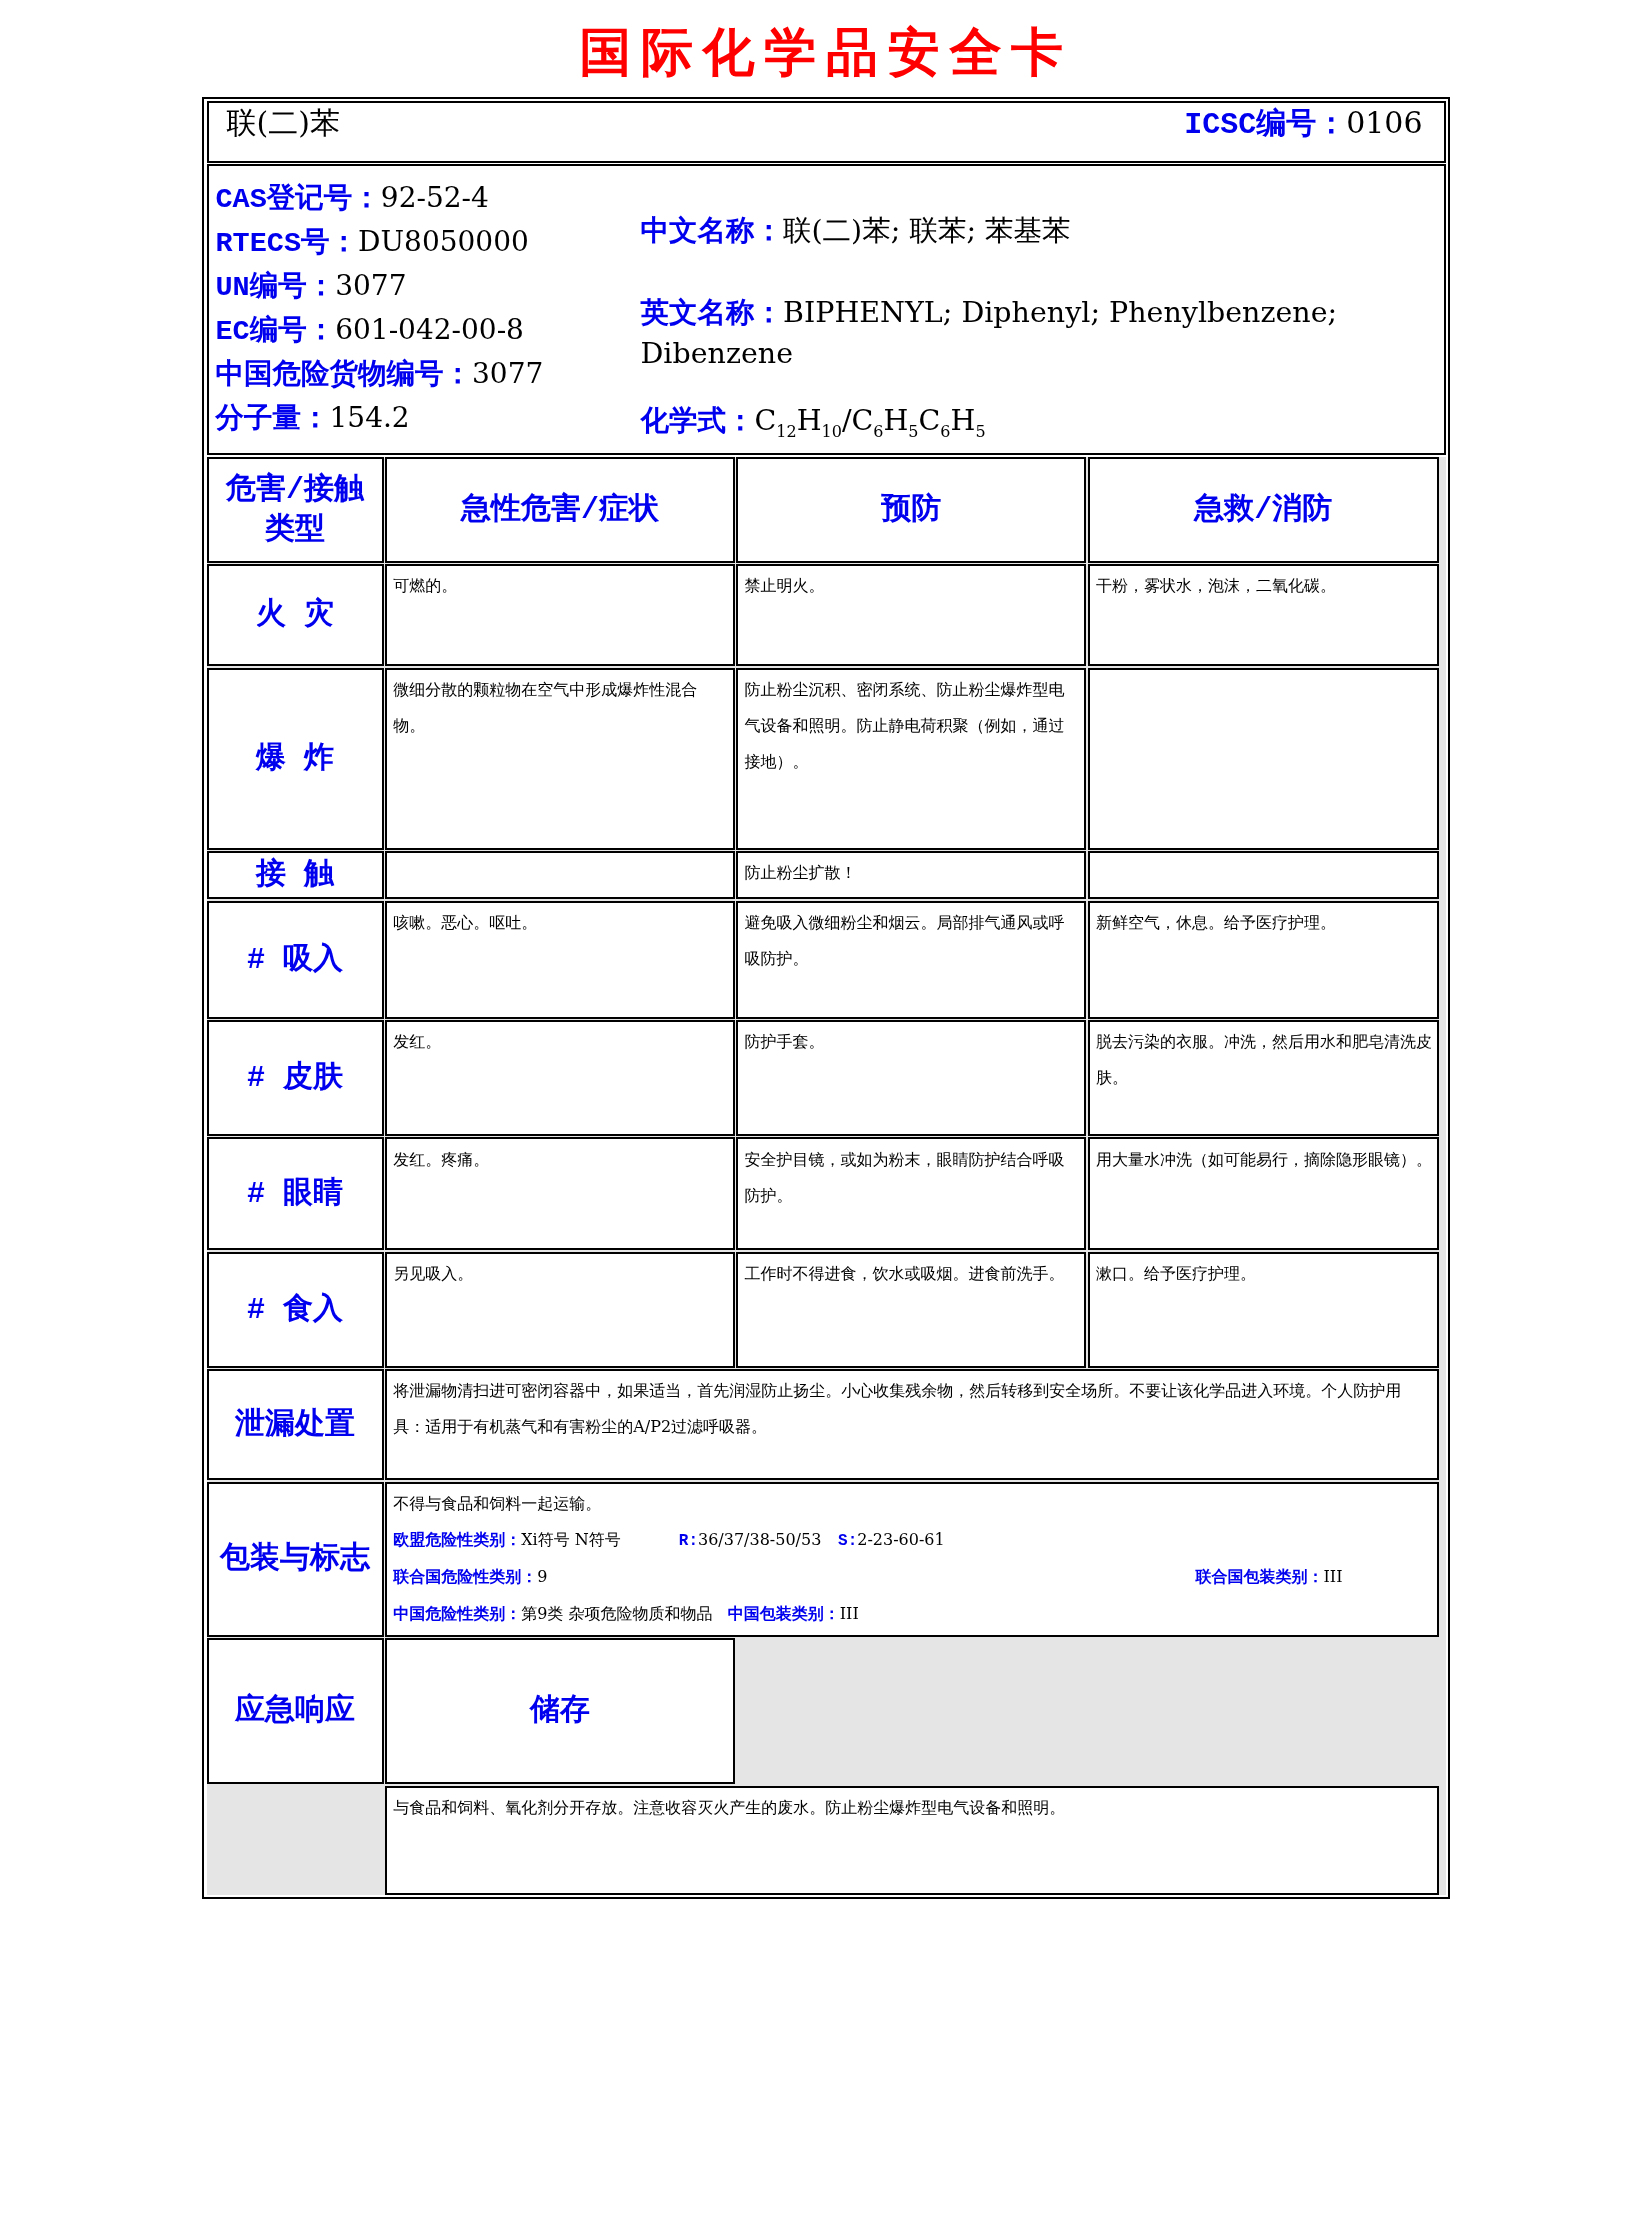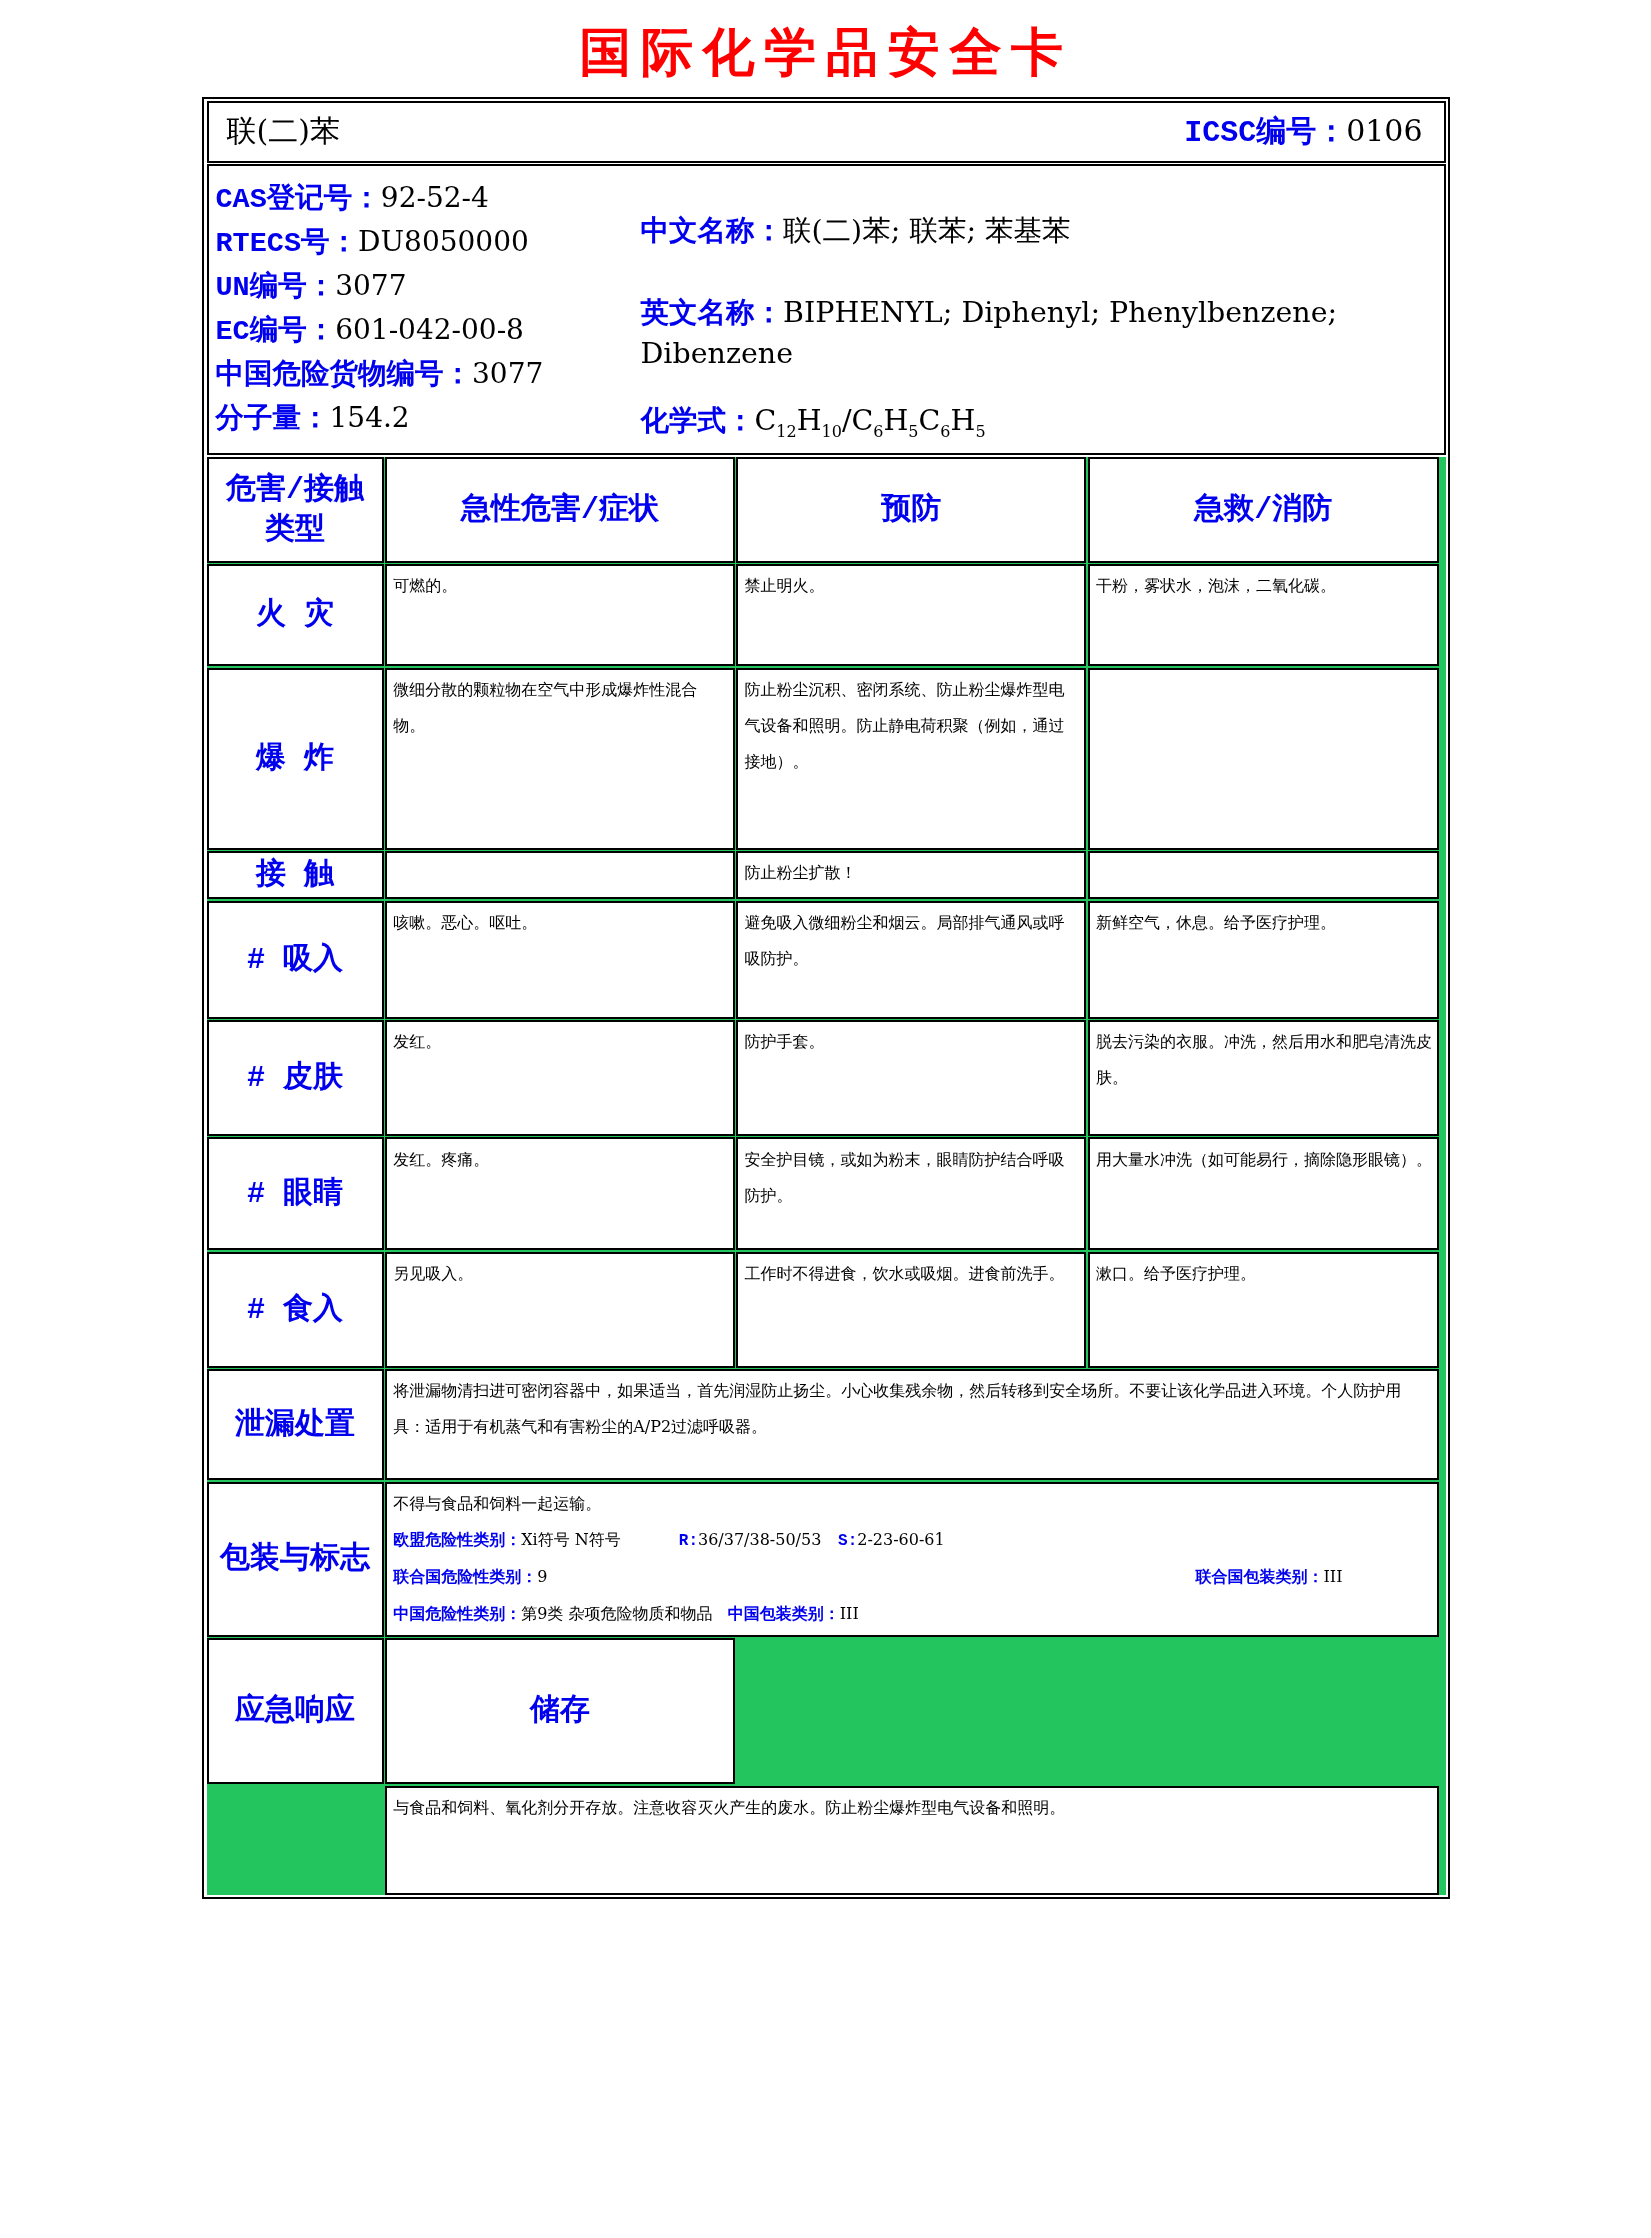--- a/index.html
+++ b/index.html
@@ -28,21 +28,21 @@
     margin:18px auto 0 auto;
     border:2.8px solid #000;
     padding:2.1px;
     box-sizing:content-box;
     background:#fff;
   }
   
   .namebar{
     border:2.1px solid #000;
     height:58px;
-    display:flex;align-items:center;justify-content:space-between;
+    display:flex;align-items:flex-start;justify-content:space-between;
     padding:0 21px 0 18px;
     font-size:30px;
     margin-bottom:1.4px;
   }
   .namebar .icsc .num{font-size:30px;}
   
   .chembox{
     border:2.1px solid #000;
     margin-bottom:1.4px;
     display:flex;
@@ -59,21 +59,21 @@
   .formularow sub{font-size:16px;}
   
   .hgrid{
     display:grid;
     grid-template-columns:177px 350px 350px 351px;
     grid-template-rows:
       minmax(106px,auto) minmax(102px,auto) minmax(182px,auto) minmax(47px,auto)
       minmax(118px,auto) minmax(116px,auto) minmax(113px,auto) minmax(116px,auto)
       minmax(111px,auto) minmax(155px,auto) minmax(146px,auto) minmax(109px,auto);
     gap:1.4px;
-    background:#22c55e;
+    background:#e5e5e5;
   }
   .hc{
     border:2.1px solid #000;
     box-sizing:border-box;
     font-size:16px;
     line-height:36px;
     padding:2.1px 4.2px 2.1px 6.3px;
     background:#fff;
   }
   .hlabel{

